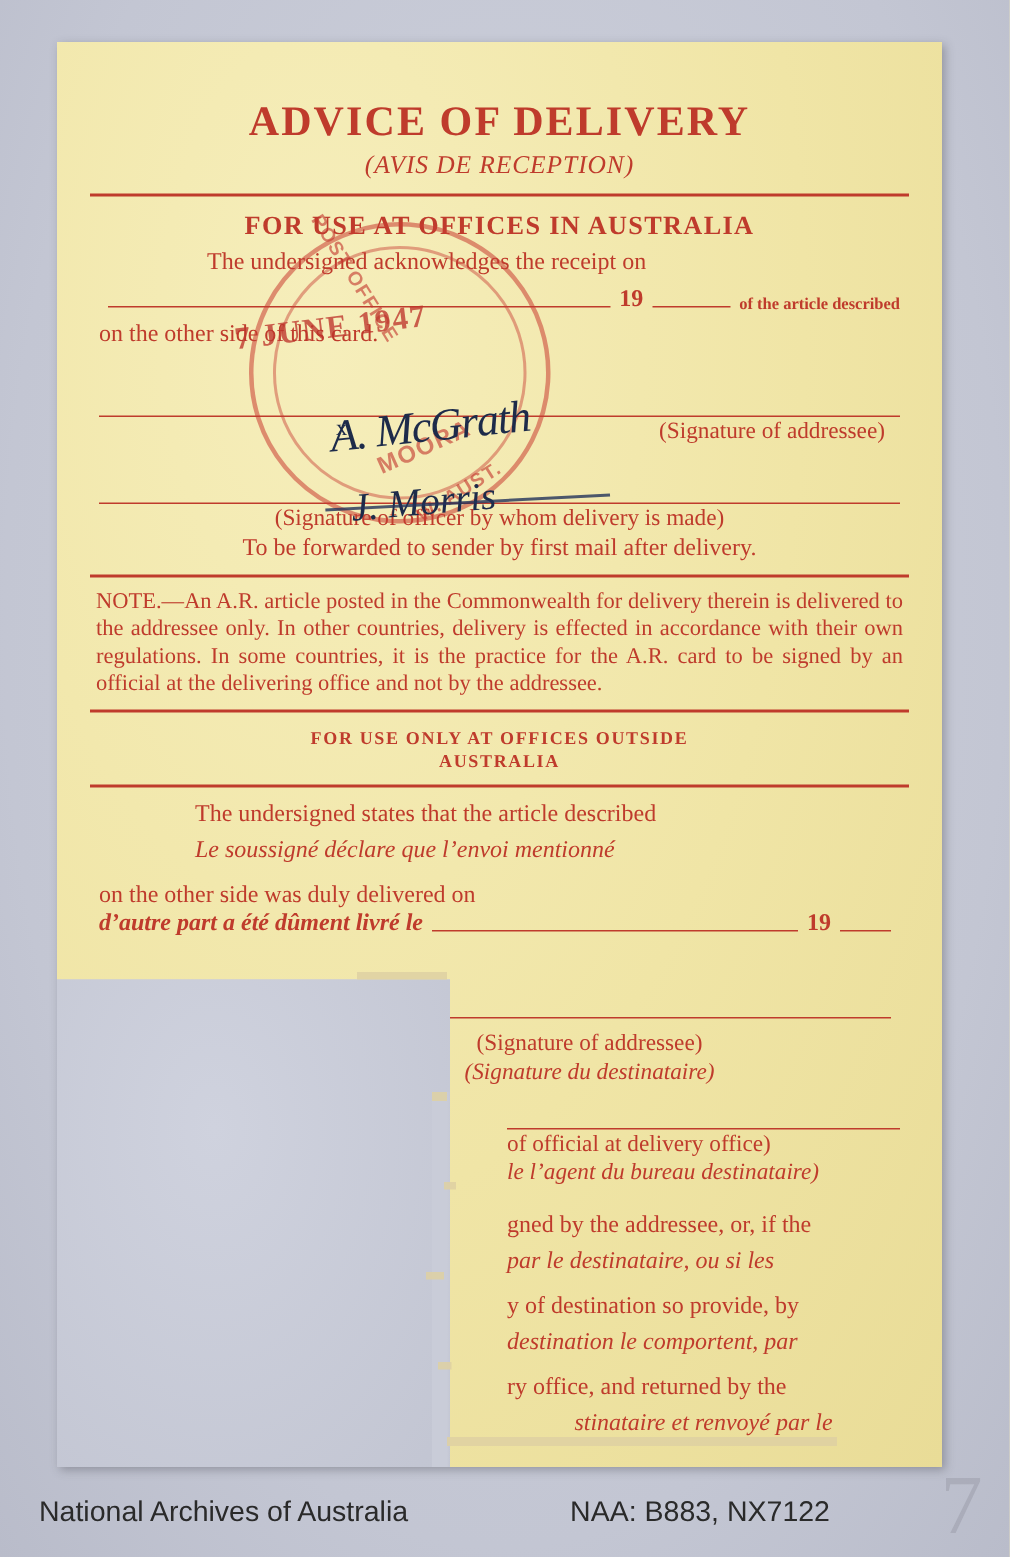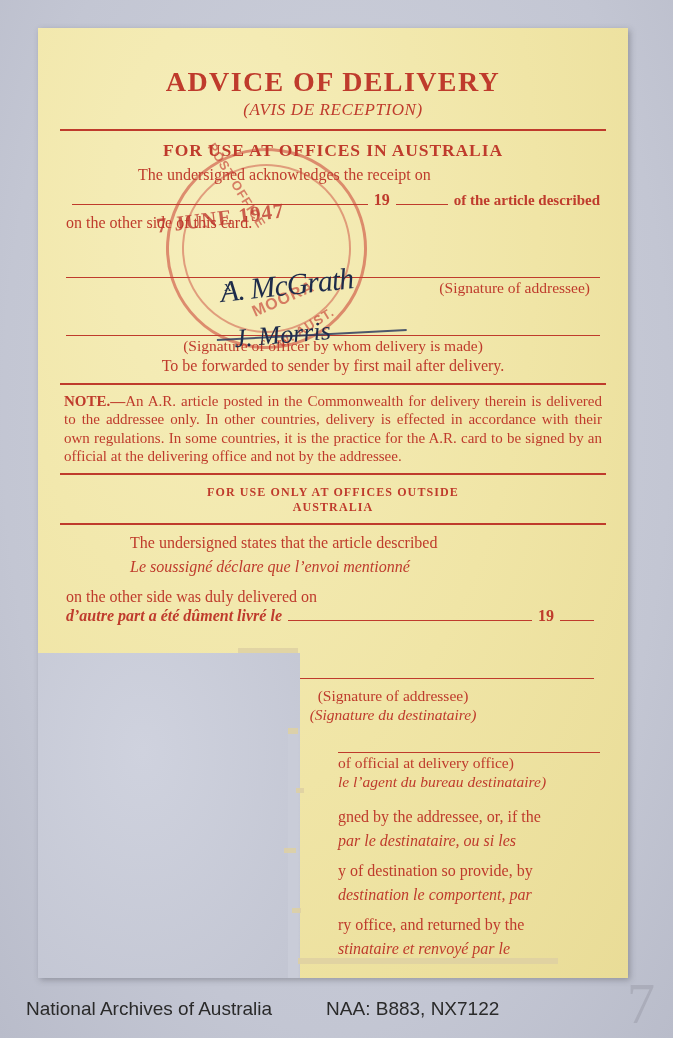--- a/index.html
+++ b/index.html
@@ -118,21 +118,21 @@
     margin-top: 1px;
   }
   .caption.right { text-align: right; padding-right: 38px; }
 
   .note {
     font-size: 15px;
     margin: 7px 26px 0 26px;
     line-height: 1.22;
     text-align: justify;
   }
-  .note b { font-weight: bold; }
+  .note b { font-weight: normal; }
 
   .big-head {
     text-align: center;
     font-size: 12px;
     font-weight: bold;
     letter-spacing: 1.1px;
     line-height: 1.25;
     margin-top: 10px;
   }
 
@@ -237,21 +237,21 @@
     right: 0;
     bottom: 0;
     height: 58px;
     display: flex;
     align-items: center;
     color: #2a2a2a;
     font-family: "Liberation Sans", sans-serif;
     font-size: 19px;
   }
   .footer .left { margin-left: 26px; }
-  .footer .right { margin-left: 54px; }
+  .footer .right { margin-left: 108px; }
 
   .watermark {
     position: absolute;
     right: 18px;
     bottom: 2px;
     font-size: 56px;
     color: rgba(120,120,130,0.25);
     font-family: "Liberation Serif", serif;
   }
   .dotline {
@@ -275,21 +275,21 @@
       <div class="rule"></div>
 
       <div class="sec-head red">FOR USE AT OFFICES IN AUSTRALIA</div>
 
       <div class="body-line red indent">The undersigned acknowledges the receipt on</div>
 
       <div class="flexrow" style="margin:6px 28px 0 28px;">
         <span class="dotline"></span>
         <span class="red" style="font-size:16px;">19</span>
         <span class="dotline" style="max-width:52px;"></span>
-        <span class="red" style="font-size:15px; white-space:nowrap;">of the article described</span>
+        <span class="red" style="font-size:11px; white-space:nowrap;">of the article described</span>
       </div>
 
       <div class="body-line red">on the other side of this card.</div>
 
       <div style="height:44px"></div>
       <div class="sigline"></div>
       <div class="caption red right">(Signature of addressee)</div>
 
       <div style="height:38px"></div>
       <div class="sigline"></div>
@@ -332,21 +332,21 @@
       <div class="caption red" style="text-align:left; padding-left:300px;">of official at delivery office)</div>
       <div class="caption red fr" style="text-align:left; padding-left:300px;">le l’agent du bureau destinataire)</div>
 
       <div class="body-line red" style="margin-top:16px; padding-left:272px;">gned by the addressee, or, if the</div>
       <div class="body-line red fr" style="padding-left:272px;">par le destinataire, ou si les</div>
 
       <div class="body-line red" style="margin-top:10px; padding-left:272px;">y of destination so provide, by</div>
       <div class="body-line red fr" style="padding-left:272px;">destination le comportent, par</div>
 
       <div class="body-line red" style="margin-top:10px; padding-left:272px;">ry office, and returned by the</div>
-      <div class="body-line red fr" style="padding-left:272px;">stinataire et renvoyé par le</div>
+      <div class="body-line red fr" style="padding-left:272px;text-align:center;">stinataire et renvoyé par le</div>
 
     </div>
 
     <div class="tear"></div>
     <div class="tear-edge-v"></div>
     <div class="tear-fuzz" style="left:250px;top:700px;width:10px;height:6px;"></div>
     <div class="tear-fuzz" style="left:258px;top:760px;width:8px;height:5px;"></div>
     <div class="tear-fuzz" style="left:246px;top:820px;width:12px;height:5px;"></div>
     <div class="tear-fuzz" style="left:254px;top:880px;width:9px;height:5px;"></div>
     <div class="tear-fuzz" style="left:260px;top:930px;width:260px;height:6px;"></div>

